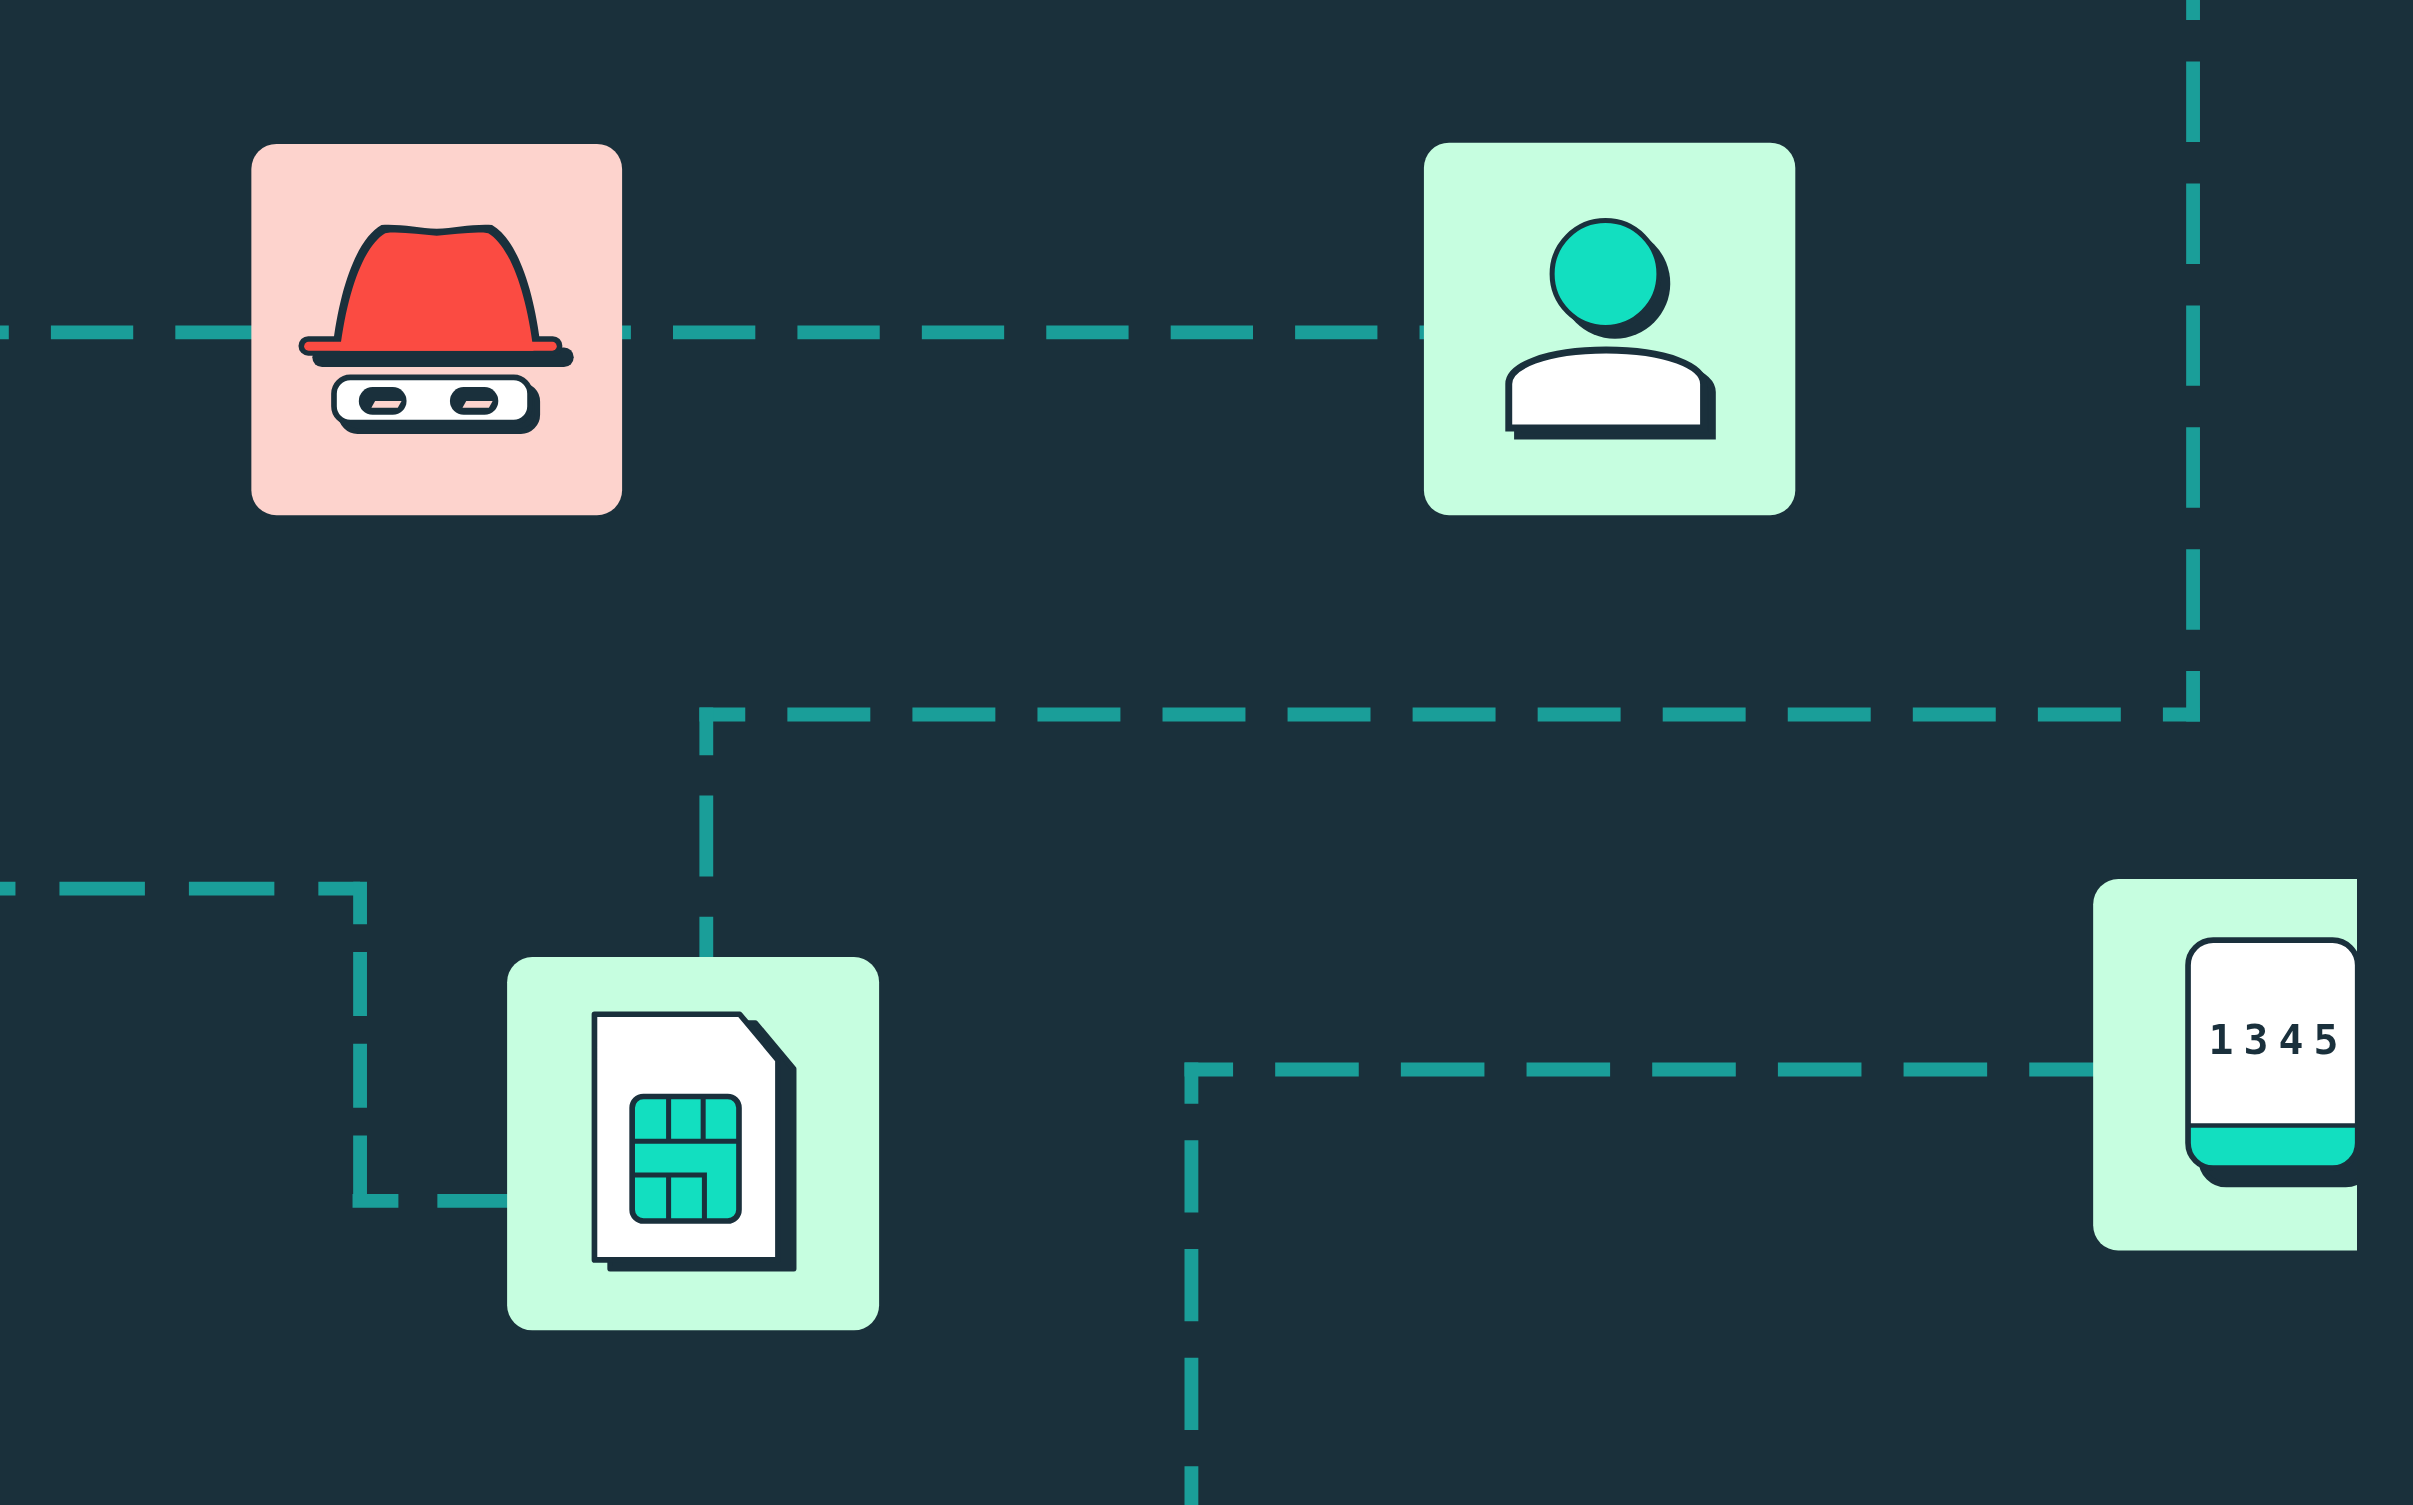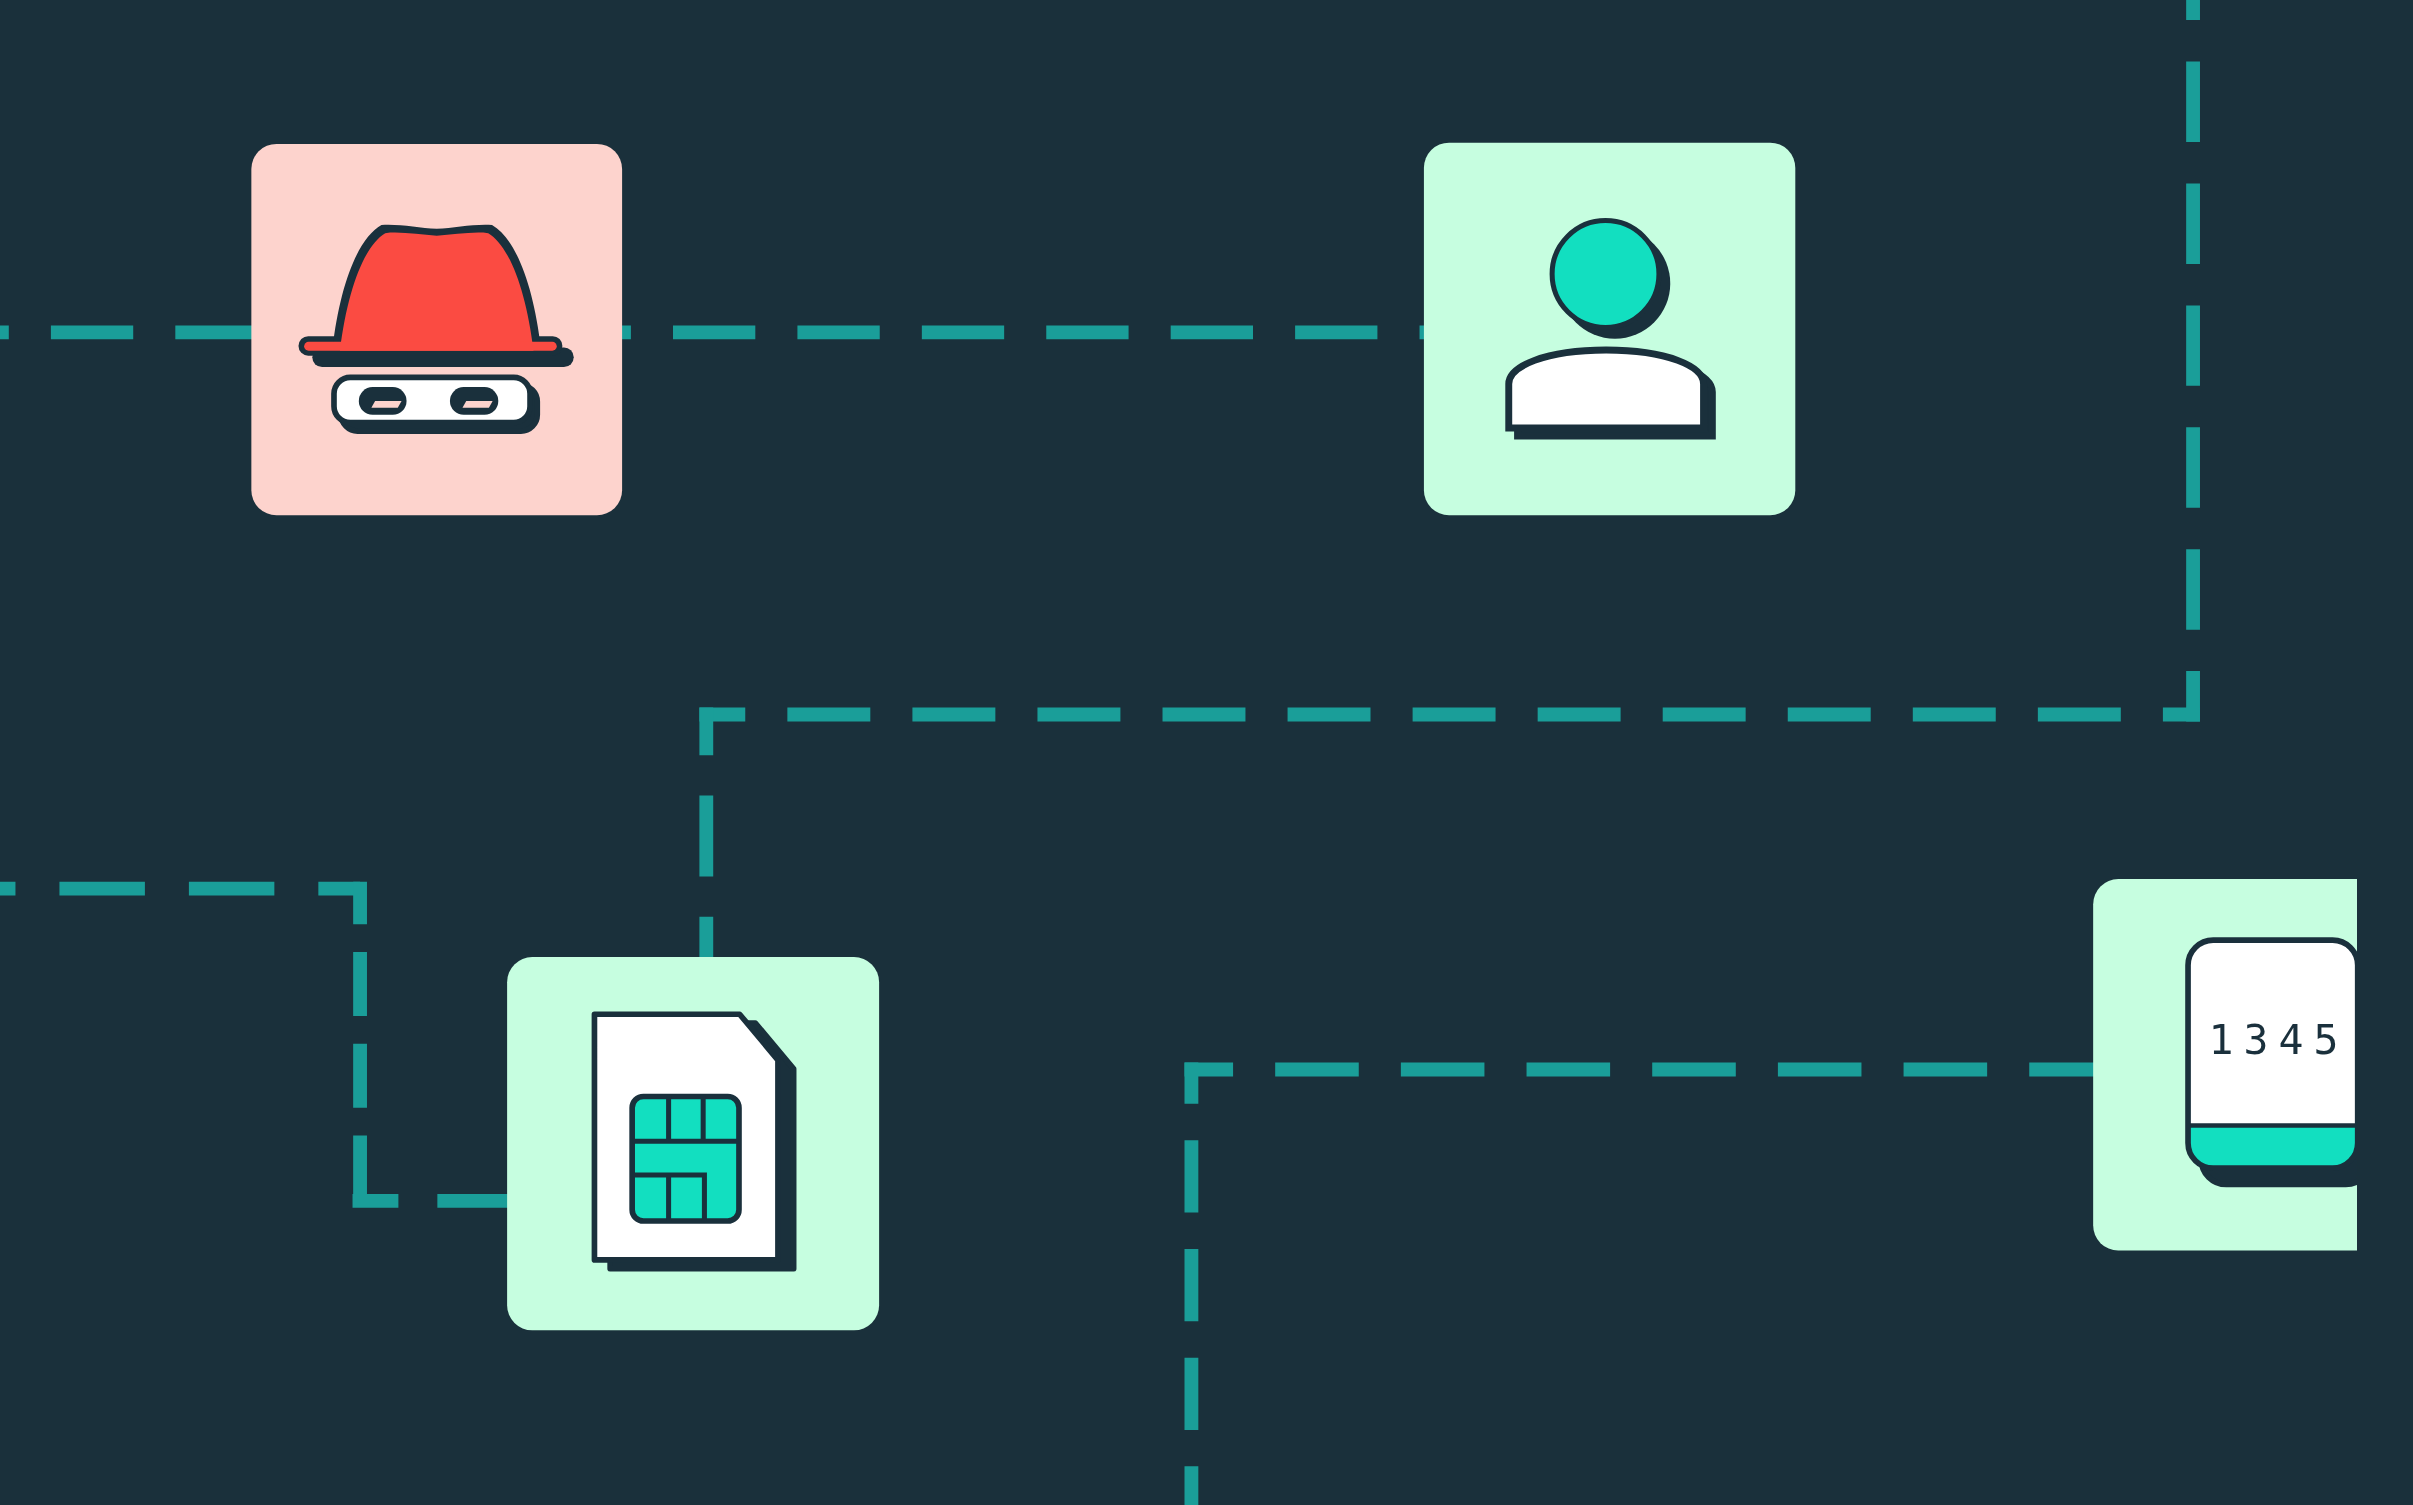--- a/index.html
+++ b/index.html
@@ -1,17 +1,17 @@
 <!DOCTYPE html>
 <html style="font-size:10px"><head>
 <meta charset="utf-8">
 <title>Connected security illustration</title>
 <style>
   html,body{margin:0;padding:0;background:#1a303b;}
-  #stage{position:relative;width:2357px;height:1505px;overflow:hidden;background:#1a303b;}
+  #stage{position:relative;width:2357px;height:1505px;overflow:hidden;background:#1a303b;font-weight:bold;}
   svg.layer{position:absolute;left:0;top:0;width:2413px;height:1505px;display:block;}
   .otp-text{font-family:"DejaVu Sans Mono","Liberation Mono",monospace;font-size:66px;letter-spacing:16px;}
 </style>
 </head>
 <body style="background: rgb(26, 48, 59);">
 
 <div id="stage" style="background: rgb(26, 48, 59);">
   <svg class="layer" viewBox="0 0 3840 2395" preserveAspectRatio="none">
 
     <g id="connector-layer">

